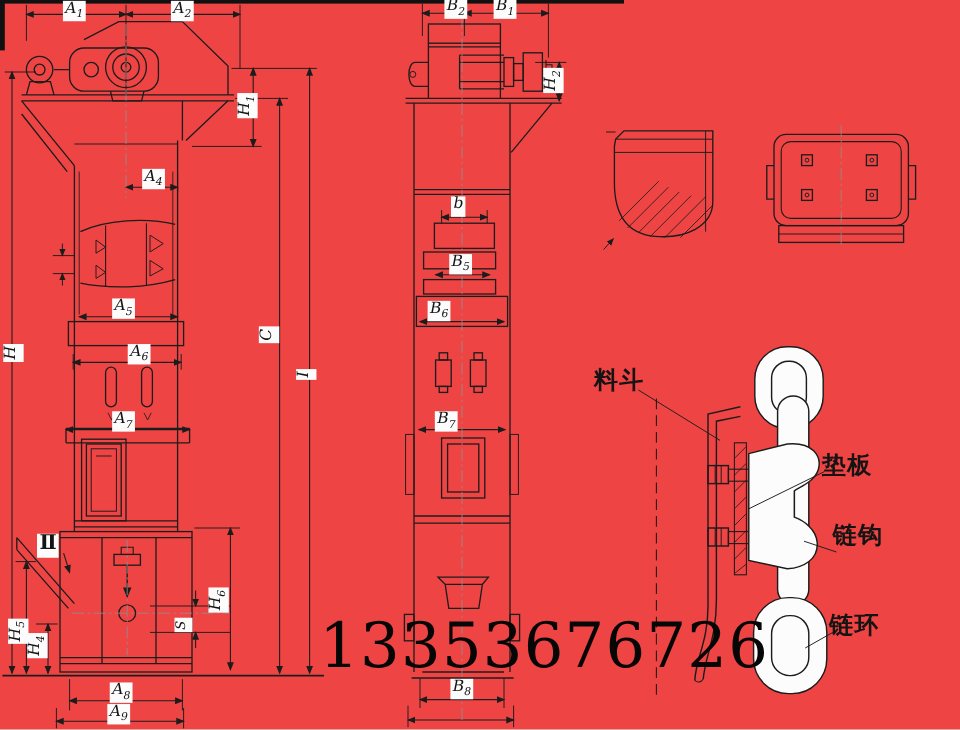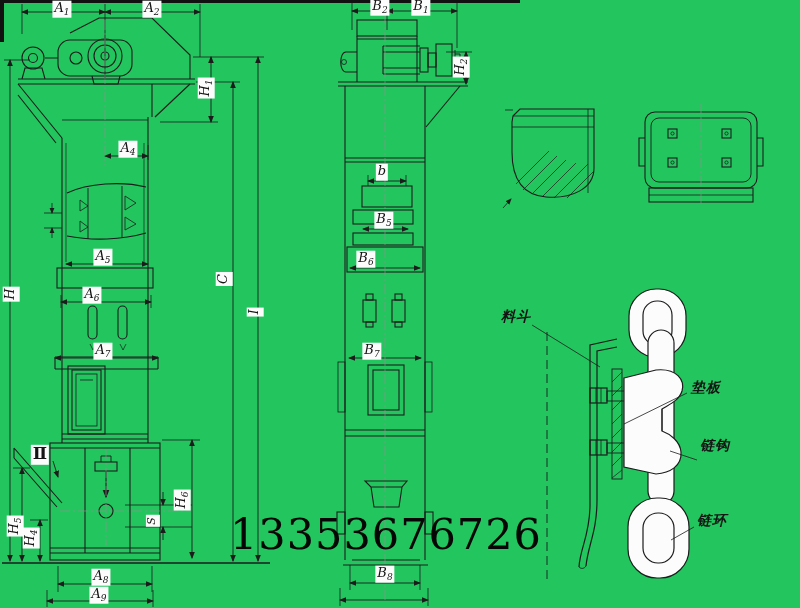--- a/index.html
+++ b/index.html
@@ -1,28 +1,28 @@
 <!DOCTYPE html>
 <html><head>
 <meta charset="utf-8">
 <style>
   html,body{margin:0;padding:0;background:#e8e8e8;}
-  .stage{position:relative;width:800px;height:608px;background:#22c55e;overflow:hidden;
+  .stage{position:relative;width:800px;height:608px;background:#ef4444;overflow:hidden;
          font-family:"DejaVu Serif",serif;}
   .stage svg{position:absolute;left:0;top:0;}
   .dim{position:absolute;transform:translate(-50%,-50%);font-style:italic;font-size:13px;
        color:#141414;background:#fcfcfc;padding:0 2px;line-height:1;white-space:nowrap;}
   .dim sub{font-size:9px;line-height:1;}
   .rot{transform:translate(-50%,-50%) rotate(-90deg);}
   .big{font-size:17px;font-style:normal;font-weight:bold;}
   .sm{font-size:11px;}
-  .cn{position:absolute;transform:translate(-50%,-50%);font-size:14px;font-weight:bold;
-      color:#141414;font-family:"DejaVu Sans",sans-serif;white-space:nowrap;letter-spacing:1px;font-style:italic;}
-  .phone{position:absolute;font-family:"DejaVu Serif",serif;font-size:43px;color:#060606;
-         letter-spacing:1px;line-height:1;}
+  .cn{position:absolute;transform:translate(-50%,-50%);font-size:20px;font-weight:bold;
+      color:#141414;font-family:"DejaVu Sans",sans-serif;white-space:nowrap;letter-spacing:1px;}
+  .phone{position:absolute;font-family:"DejaVu Serif",serif;font-size:52px;color:#060606;
+         letter-spacing:1px;line-height:1;margin-left:36px;}
 </style>
 </head>
 <body>
 
 <div class="stage">
 
 <svg width="800" height="608" viewBox="0 0 800 608">
   <defs>
     <marker id="ar" viewBox="0 0 10 10" refX="8.5" refY="5" markerWidth="8" markerHeight="8" orient="auto-start-reverse">
           <path d="M0,1 L10,5 L0,9 Z" fill="#1c1c1c" stroke="none"></path>
@@ -235,21 +235,21 @@
     <rect x="643" y="513" width="31" height="50" rx="15"></rect>
 
     <path d="M532,325 L600,367 M687,393 L624,424 M697,460 L670,451 M694,527 L671,540" stroke-width="0.8"></path>
   </g>
 </svg>
 
 <div class="dim" style="left:62px;top:9px"><span>A</span><sub>1</sub></div>
 <div class="dim" style="left:152px;top:9px"><span>A</span><sub>2</sub></div>
 <div class="dim" style="left:128px;top:149px"><span>A</span><sub>4</sub></div>
 <div class="dim" style="left:103px;top:257px"><span>A</span><sub>5</sub></div>
-<div class="dim" style="left:92px;top:295px"><span>A</span><sub>6</sub></div>
+<div class="dim" style="left:116px;top:295px"><span>A</span><sub>6</sub></div>
 <div class="dim" style="left:103px;top:351px"><span>A</span><sub>7</sub></div>
 <div class="dim" style="left:101px;top:577px"><span>A</span><sub>8</sub></div>
 <div class="dim" style="left:99px;top:595px"><span>A</span><sub>9</sub></div>
 
 <div class="dim rot" style="left:11px;top:294px"><span>H</span><sub></sub></div>
 <div class="dim rot" style="left:206px;top:88px"><span>H</span><sub>1</sub></div>
 <div class="dim rot" style="left:31px;top:538px"><span>H</span><sub>4</sub></div>
 <div class="dim rot" style="left:15px;top:526px"><span>H</span><sub>5</sub></div>
 <div class="dim rot" style="left:182px;top:500px"><span>H</span><sub>6</sub></div>
 <div class="dim rot sm" style="left:153px;top:521px"><span>S</span><sub></sub></div>

